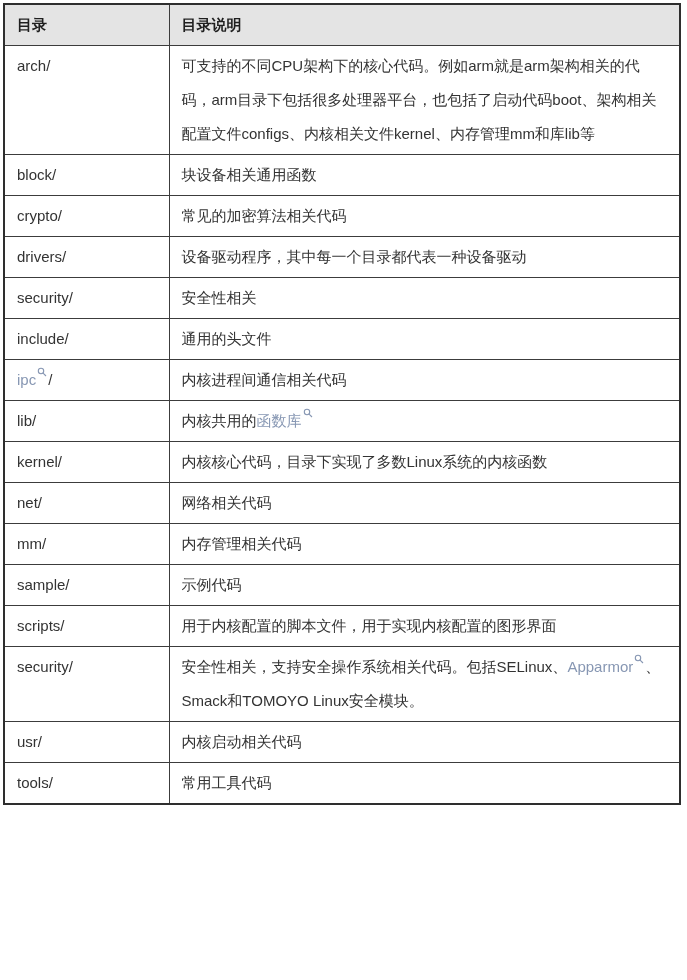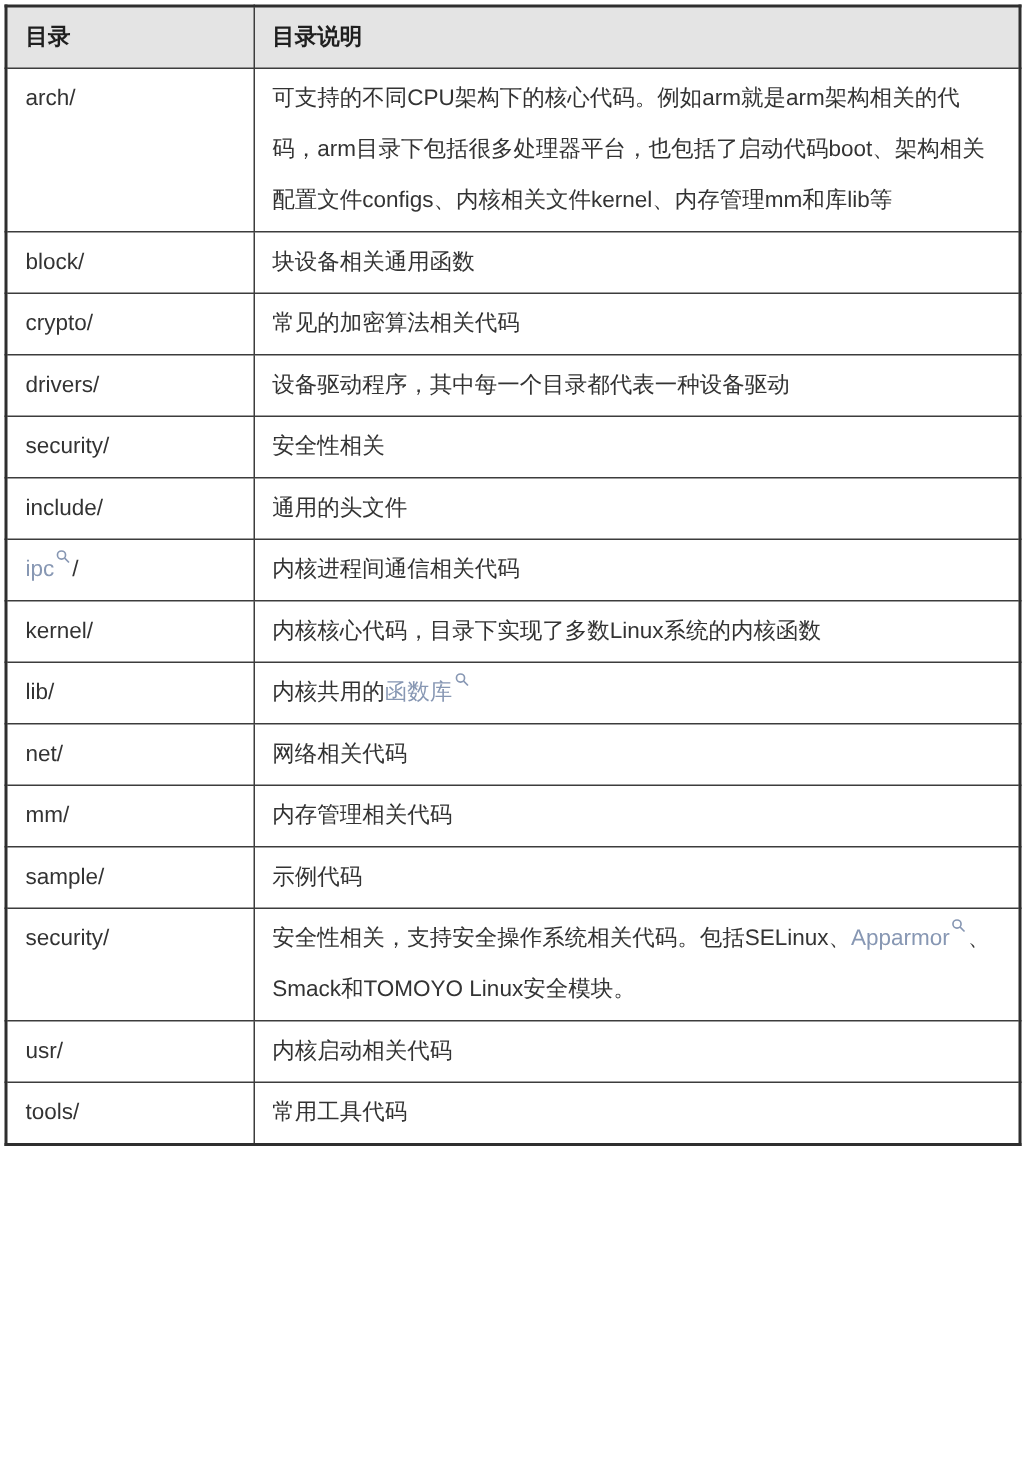--- a/index.html
+++ b/index.html
@@ -113,47 +113,51 @@
 
   <tr>
     <td><a class="lookup">ipc</a><span class="sup-icon"><svg viewBox="0 0 10 10" width="10" height="10">
                 <circle cx="4" cy="4" r="2.7" fill="none" stroke="currentColor" stroke-width="1.1"></circle>
                 <line x1="6.1" y1="6.1" x2="9" y2="9" stroke="currentColor" stroke-width="1.1"></line>
               </svg></span><span>/</span></td>
     <td><span>内核进程间通信相关代码</span></td>
   </tr>
 
   <tr>
-    <td><span>kernel/</span></td>
-    <td><span>内核核心代码，目录下实现了多数Linux系统的内核函数</span></td>
-  </tr>
-
-  <tr>
     <td><span>lib/</span></td>
     <td><span>内核共用的</span><a class="lookup">函数库</a><span class="sup-icon"><svg viewBox="0 0 10 10" width="10" height="10">
                 <circle cx="4" cy="4" r="2.7" fill="none" stroke="currentColor" stroke-width="1.1"></circle>
                 <line x1="6.1" y1="6.1" x2="9" y2="9" stroke="currentColor" stroke-width="1.1"></line>
               </svg></span></td>
+  </tr>
+
+  <tr>
+    <td><span>kernel/</span></td>
+    <td><span>内核核心代码，目录下实现了多数Linux系统的内核函数</span></td>
   </tr>
 
   <tr>
     <td><span>net/</span></td>
     <td><span>网络相关代码</span></td>
   </tr>
 
   <tr>
     <td><span>mm/</span></td>
     <td><span>内存管理相关代码</span></td>
   </tr>
 
   <tr>
     <td><span>sample/</span></td>
     <td><span>示例代码</span></td>
   </tr>
 
+  <tr>
+    <td><span>scripts/</span></td>
+    <td><span>用于内核配置的脚本文件，用于实现内核配置的图形界面</span></td>
+  </tr>
 
   <tr>
     <td><span>security/</span></td>
     <td><span>安全性相关，支持安全操作系统相关代码。包括SELinux、</span><a class="lookup">Apparmor</a><span class="sup-icon"><svg viewBox="0 0 10 10" width="10" height="10">
                 <circle cx="4" cy="4" r="2.7" fill="none" stroke="currentColor" stroke-width="1.1"></circle>
                 <line x1="6.1" y1="6.1" x2="9" y2="9" stroke="currentColor" stroke-width="1.1"></line>
               </svg></span><span>、Smack和TOMOYO Linux安全模块。</span></td>
   </tr>
 
   <tr>

